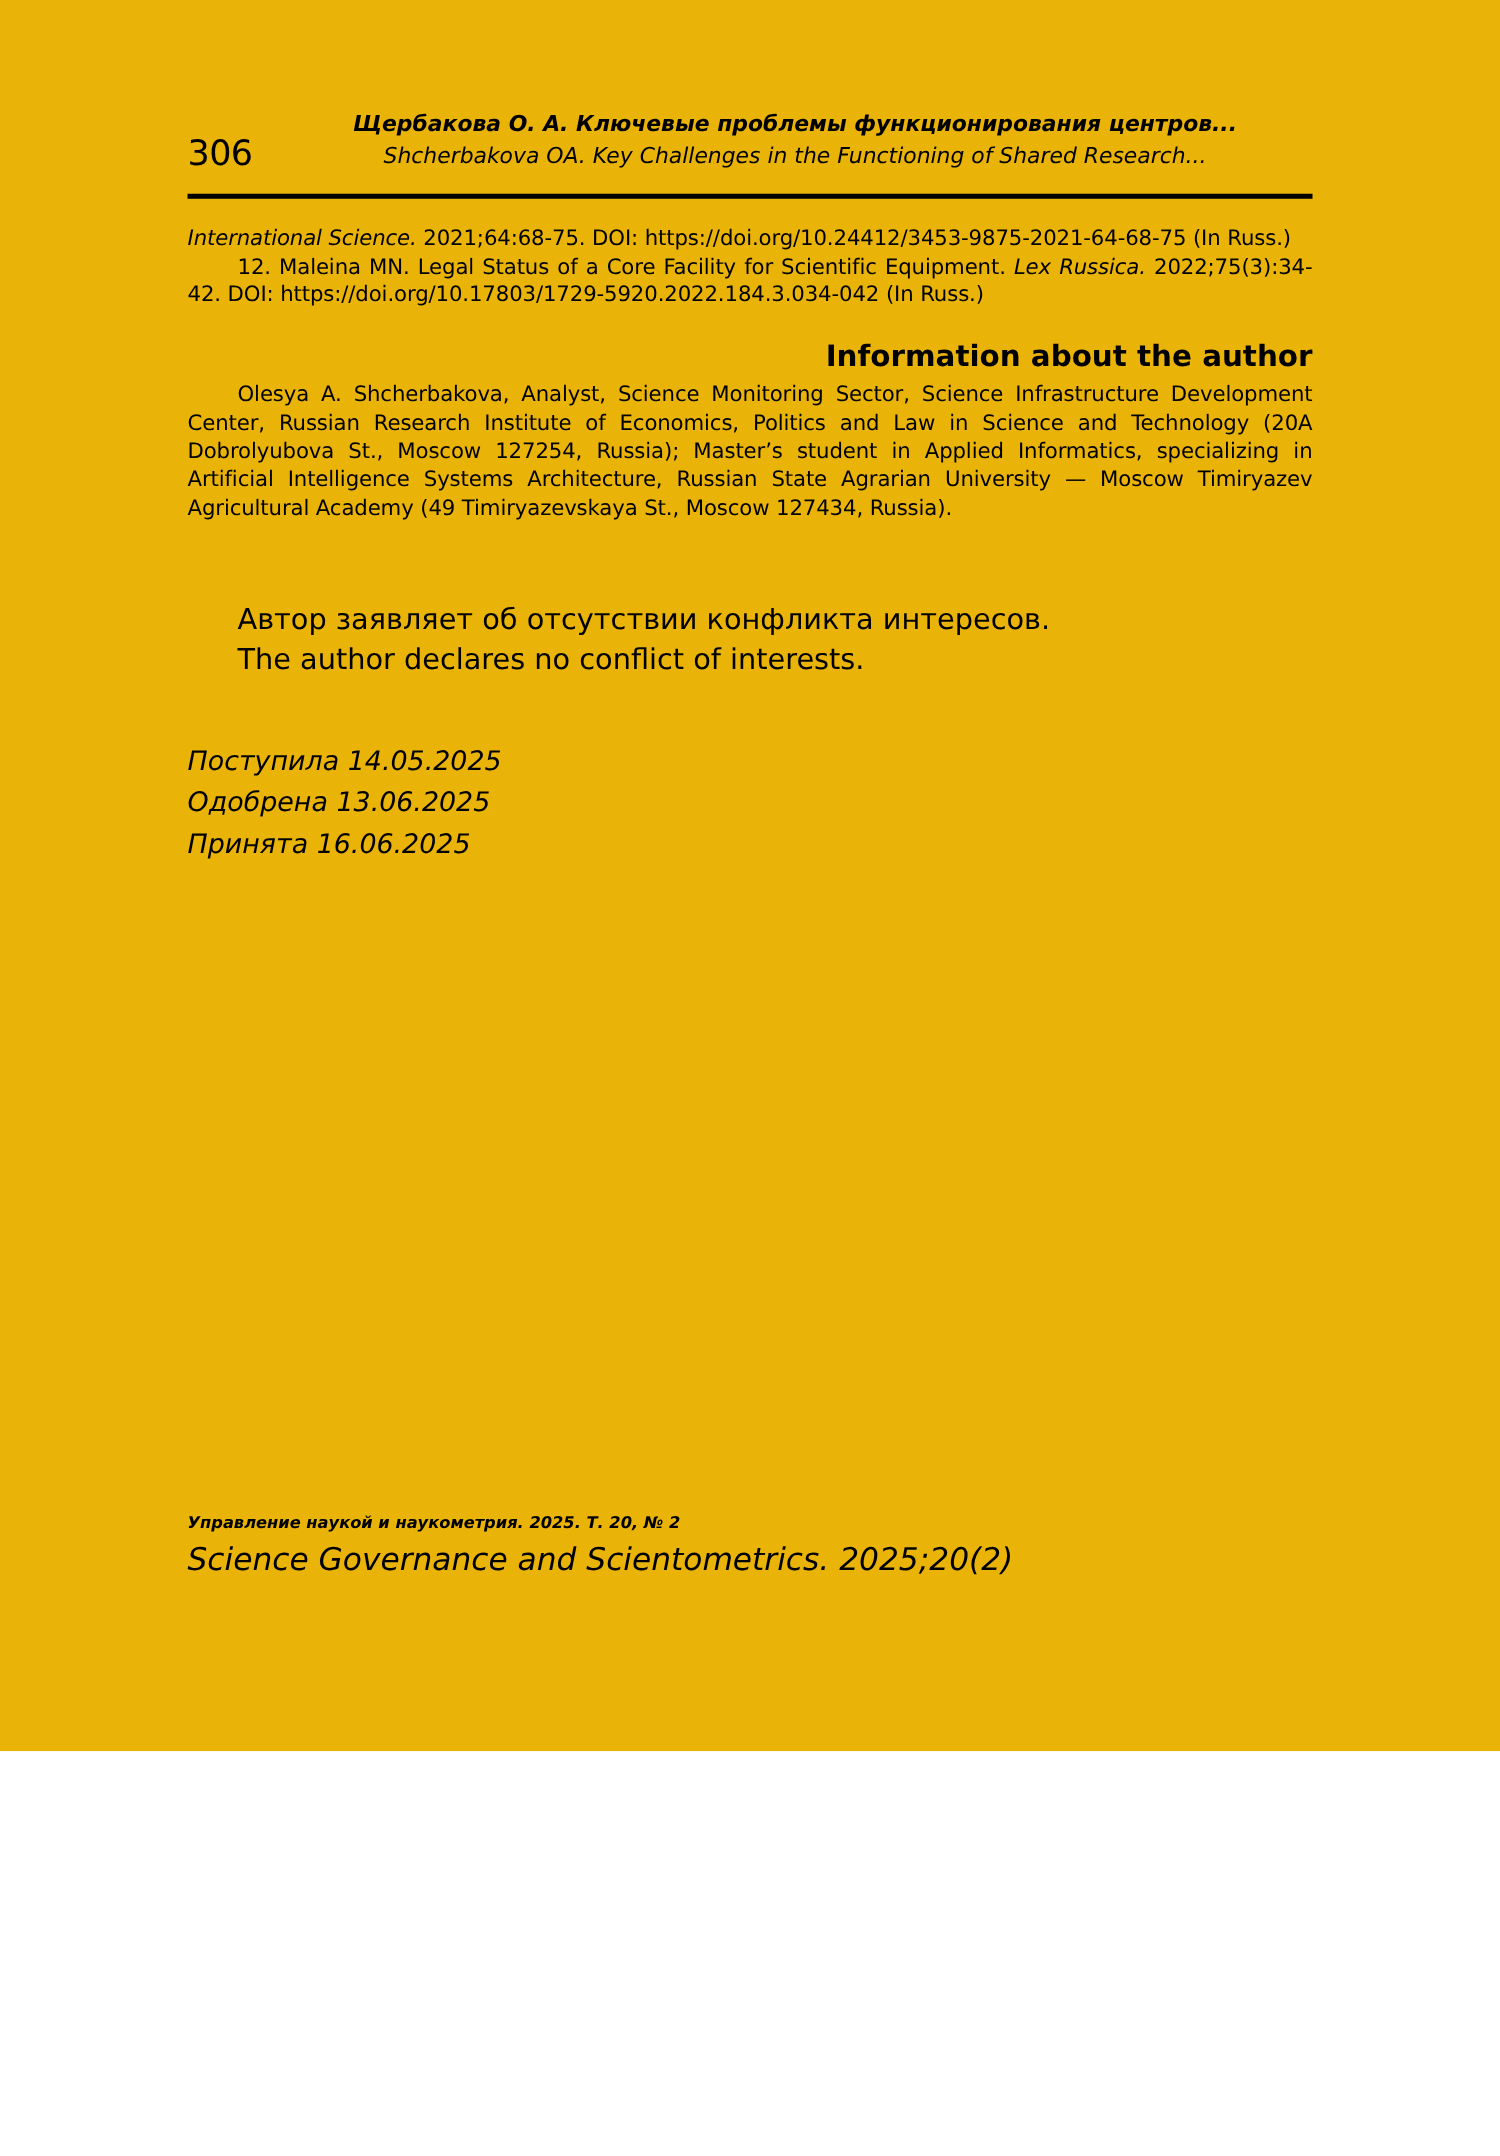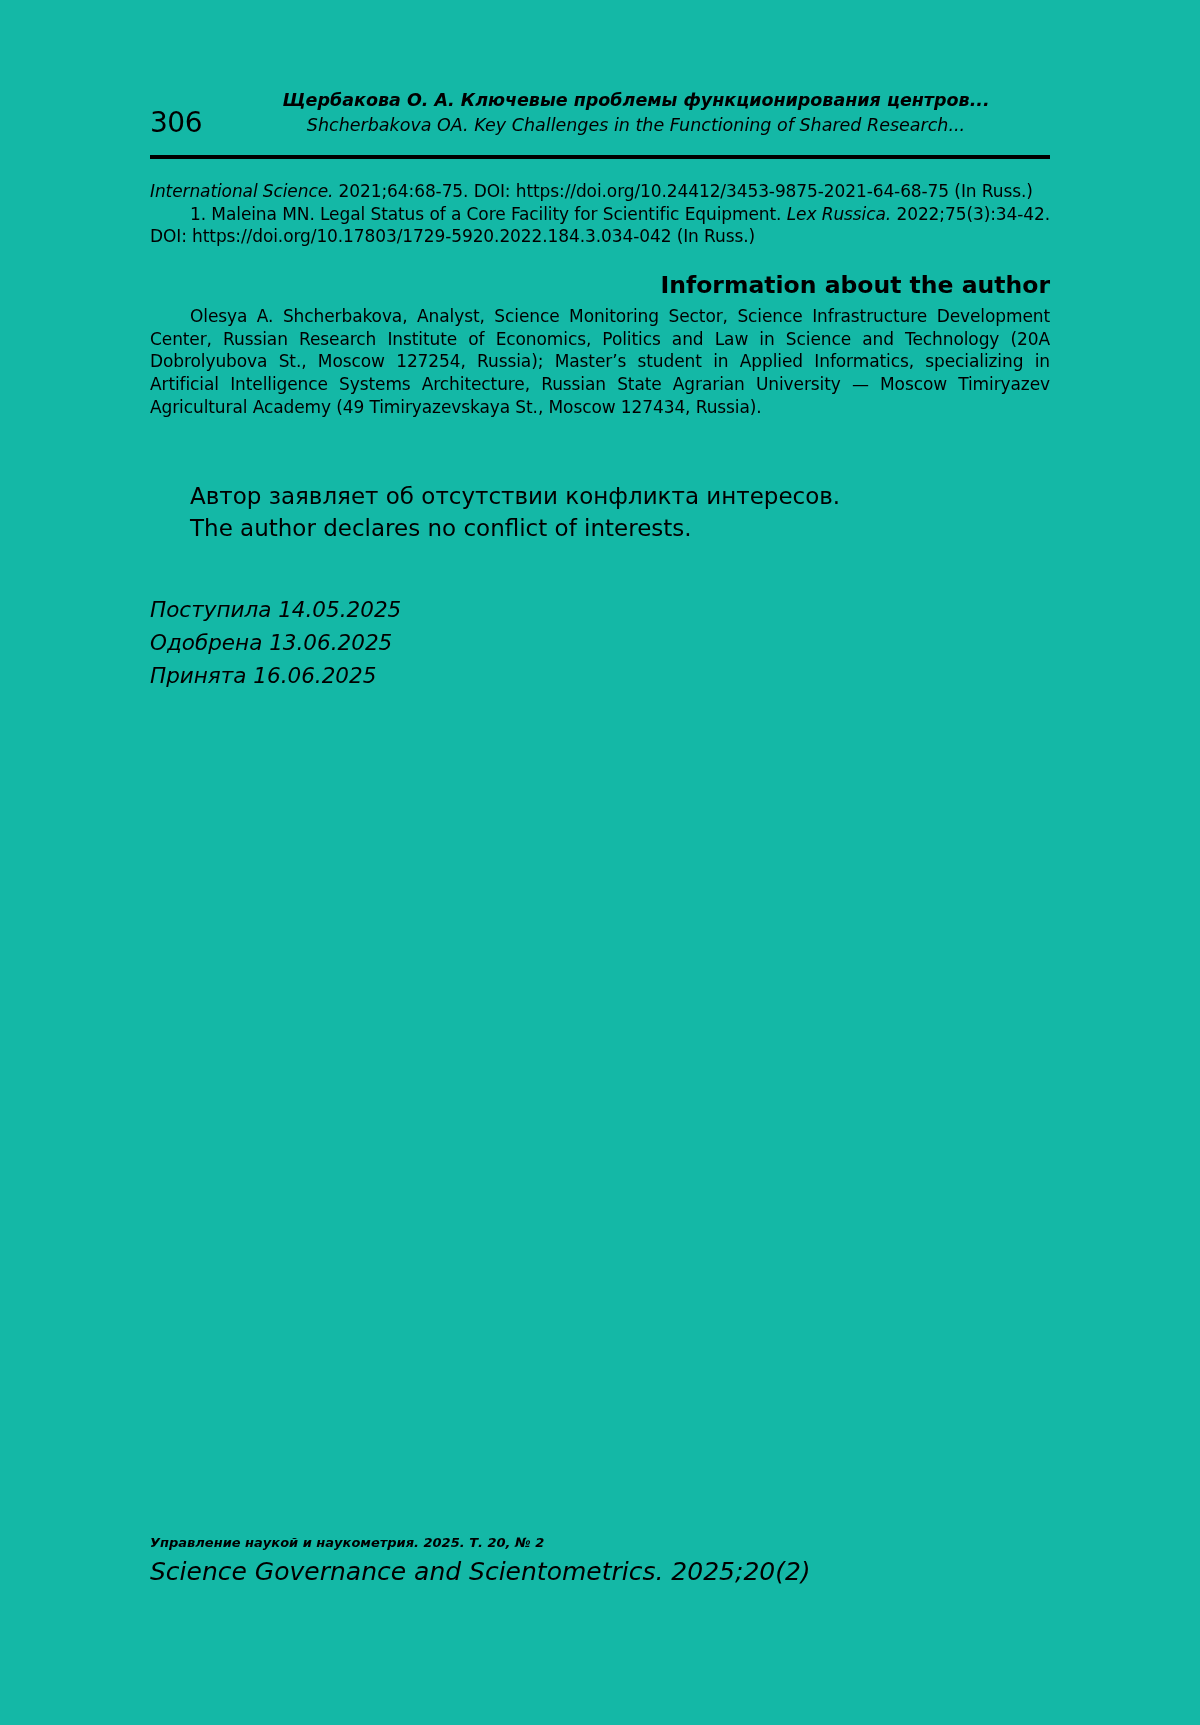--- a/index.html
+++ b/index.html
@@ -3,22 +3,22 @@
 <meta charset="utf-8">
 <style>
   html, body {
     margin: 0;
     padding: 0;
     background: #ffffff;
   }
   .page {
     position: relative;
     width: 1200px;
-    height: 1725px;
-    background: #14b8a6;
+    height: 1401px;
+    background: #eab308;
     font-family: "DejaVu Sans", sans-serif;
     color: #000000;
     box-sizing: border-box;
   }
 
   
   .runhead {
     position: absolute;
     left: 150px;
     top: 88px;
@@ -159,21 +159,21 @@
         <div class="runhead-en">Shcherbakova OA. Key Challenges in the Functioning of Shared Research...</div>
       </div>
     </div>
   </div>
   <div class="rule"></div>
 
   <div class="content">
 
     <p class="just ref-first"><span class="ital">International Science.</span><span> 2021;64:68-75. DOI: https://doi.org/10.24412/3453-9875-2021-64-68-75 (In Russ.)</span></p>
 
-    <p class="just ref-cont"><span>1. Maleina MN. Legal Status of a Core Facility for Scientific Equipment. </span><span class="ital">Lex Russica.</span><span> 2022;75(3):34-42. DOI: https://doi.org/10.17803/1729-5920.2022.184.3.034-042 (In Russ.)</span></p>
+    <p class="just ref-cont"><span>12. Maleina MN. Legal Status of a Core Facility for Scientific Equipment. </span><span class="ital">Lex Russica.</span><span> 2022;75(3):34-42. DOI: https://doi.org/10.17803/1729-5920.2022.184.3.034-042 (In Russ.)</span></p>
 
     <div class="sec-title">Information about the author</div>
 
     <p class="just about">Olesya A. Shcherbakova, Analyst, Science Monitoring Sector, Science Infrastructure Development Center, Russian Research Institute of Economics, Politics and Law in Science and Technology (20A Dobrolyubova St., Moscow 127254, Russia); Master’s student in Applied Informatics, specializing in Artificial Intelligence Systems Architecture, Russian State Agrarian University — Moscow Timiryazev Agricultural Academy (49 Timiryazevskaya St., Moscow 127434, Russia).</p>
 
     <div class="declaration">
       <p>Автор заявляет об отсутствии конфликта интересов.</p>
       <p>The author declares no conflict of interests.</p>
     </div>
 

